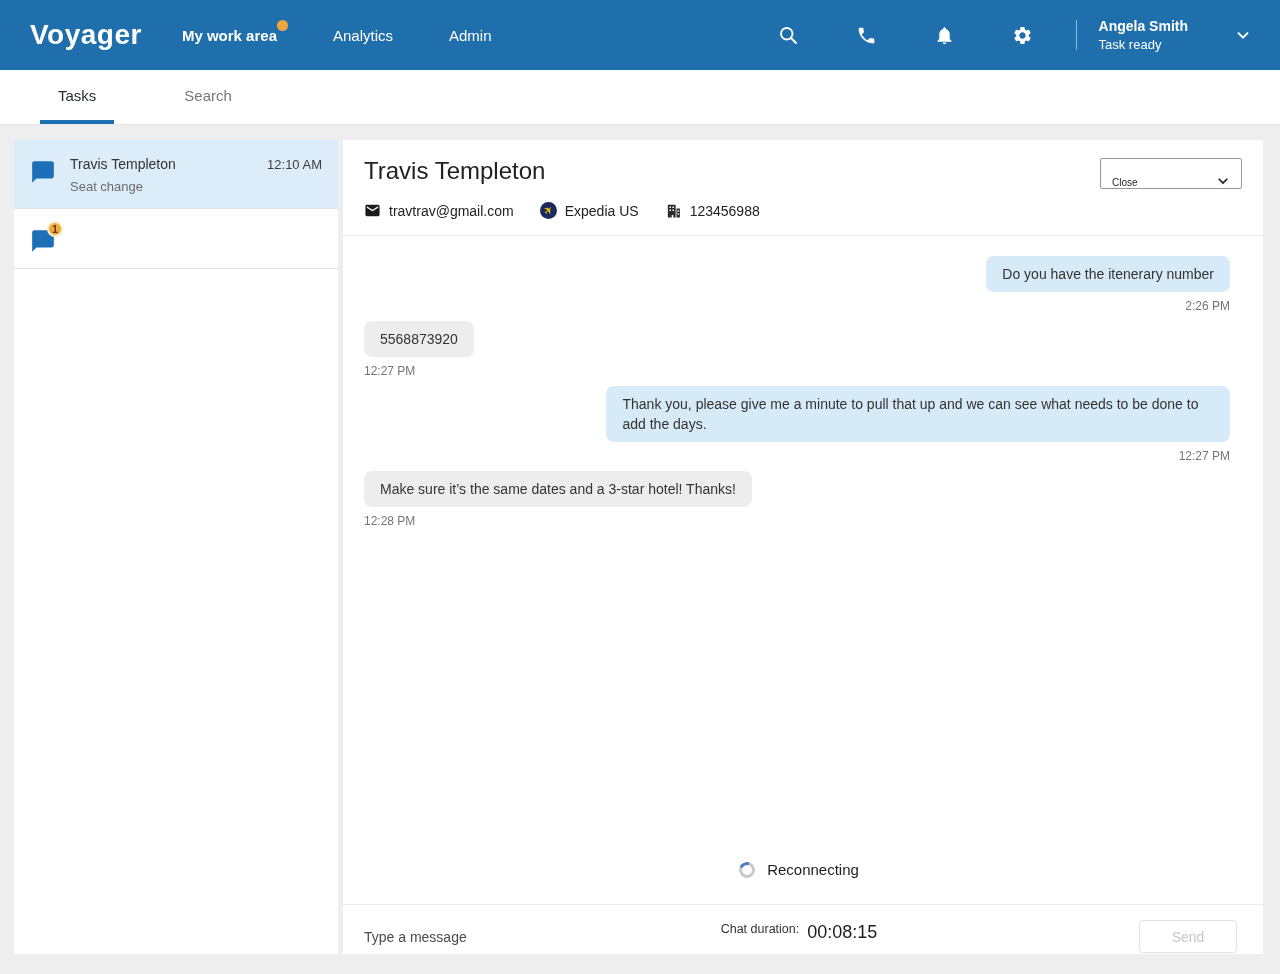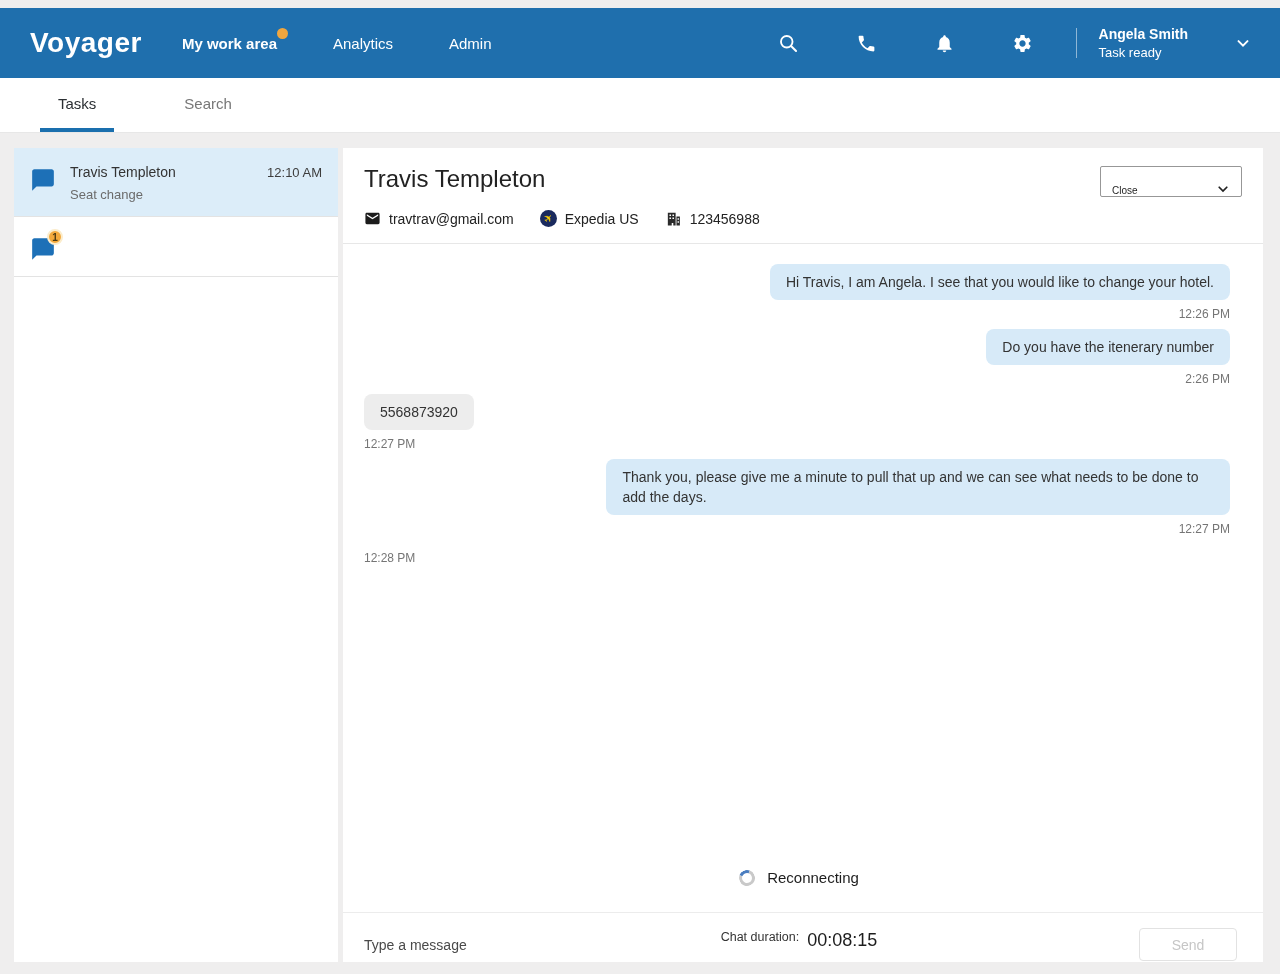--- a/index.html
+++ b/index.html
@@ -1,20 +1,20 @@
 <!DOCTYPE html>
 <html><head>
 <meta charset="utf-8">
 <style>
   * { margin:0; padding:0; box-sizing:border-box; }
   html,body { width:1280px; height:974px; }
   body { background:#efeeee; font-family:"Liberation Sans", sans-serif; overflow:hidden; }
 
   
-  .topbar { height:70px; background:#1f6fad; display:flex; align-items:center; padding:0 28px 0 30px;margin-top:8px; }
+  .topbar { height:70px; background:#1f6fad; display:flex; align-items:center; padding:0 28px 0 30px; }
   .logo { color:#fff; font-size:28px; font-weight:bold; letter-spacing:.5px; margin-right:40px; cursor:pointer; }
   .nav { display:flex; align-items:center; }
   .nav-item { color:#fff; font-size:15px; margin-right:56px; position:relative; cursor:pointer; }
   .nav-item.active { font-weight:bold; }
   .nav-dot { position:absolute; top:-7px; right:-11px; width:11px; height:11px; border-radius:50%; background:#f0a63e; }
   .topbar-right { margin-left:auto; display:flex; align-items:center; }
   .icon-btn { width:22px; height:22px; margin-left:56px; cursor:pointer; display:flex; align-items:center; justify-content:center; }
   .icon-btn svg { width:21px; height:21px; }
   .top-divider { width:1px; height:30px; background:rgba(255,255,255,.5); margin-left:42px; }
   .user { margin-left:22px; color:#fff; cursor:pointer; }
@@ -212,36 +212,33 @@
                 <path fill="#2b2b2b" d="M4 22V4h11v18h-3.3v-3.5h-2.2V22H4zm2.3-13.5h2.2v-2.2H6.3v2.2zm0 4.2h2.2v-2.2H6.3v2.2zm4.2-4.2h2.2v-2.2h-2.2v2.2zm0 4.2h2.2v-2.2h-2.2v2.2zM16.2 22V9H21v13h-4.8zm1.5-8.3h2v-2h-2v2zm0 4.2h2v-2h-2v2z"></path>
               </svg>
           </span>
           <span>123456988</span>
         </div>
       </div>
     </div>
 
     <div class="messages">
       <div class="msg right">
-        <div class="bubble">Hi Travis, I am Angela. I see that you would like to change your hotel.</div>
-        <div class="msg-time">12:26 PM</div>
-      </div>
-      <div class="msg right">
         <div class="bubble">Do you have the itenerary number</div>
         <div class="msg-time">2:26 PM</div>
       </div>
       <div class="msg left">
         <div class="bubble">5568873920</div>
         <div class="msg-time">12:27 PM</div>
       </div>
       <div class="msg right">
         <div class="bubble">Thank you, please give me a minute to pull that up and we can see what needs to be done to add the days.</div>
         <div class="msg-time">12:27 PM</div>
       </div>
       <div class="msg left">
+        <div class="bubble">Make sure it’s the same dates and a 3-star hotel! Thanks!</div>
         <div class="msg-time">12:28 PM</div>
       </div>
     </div>
 
     <div class="status-row">
       <div class="status-left">
         <div class="spinner"></div>
         <span class="status-label">Reconnecting</span>
       </div>
       <div class="duration">

